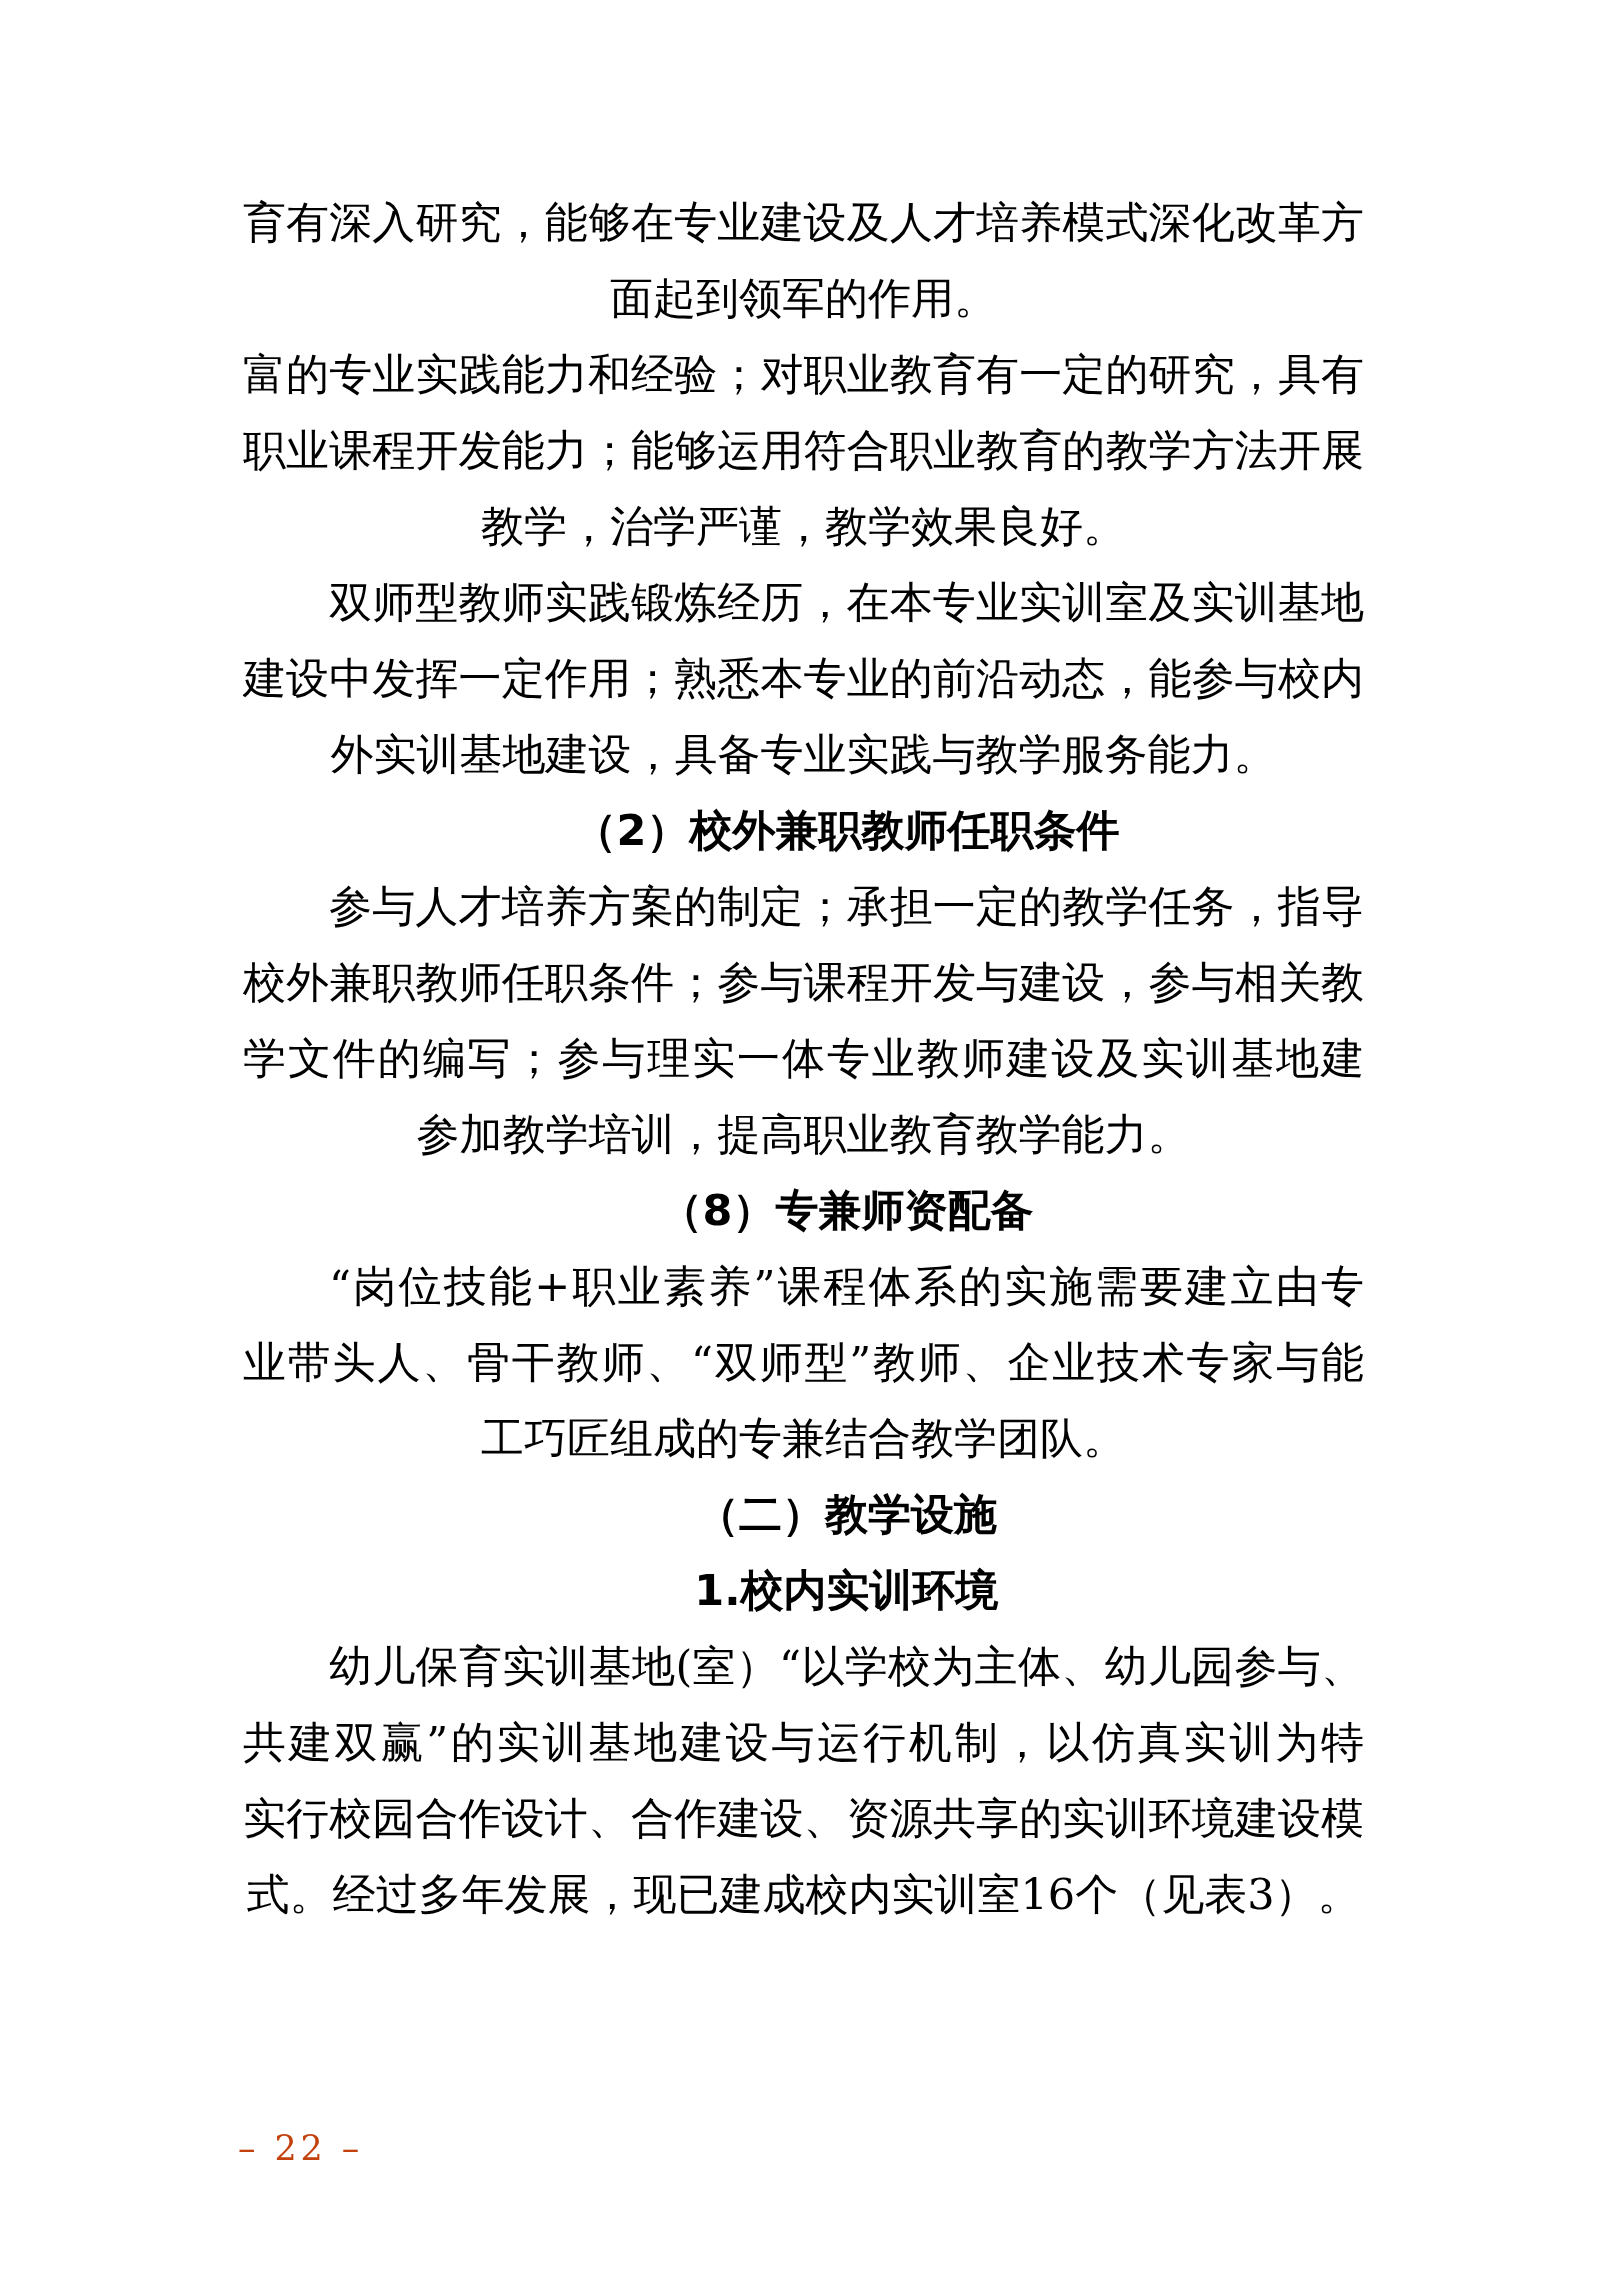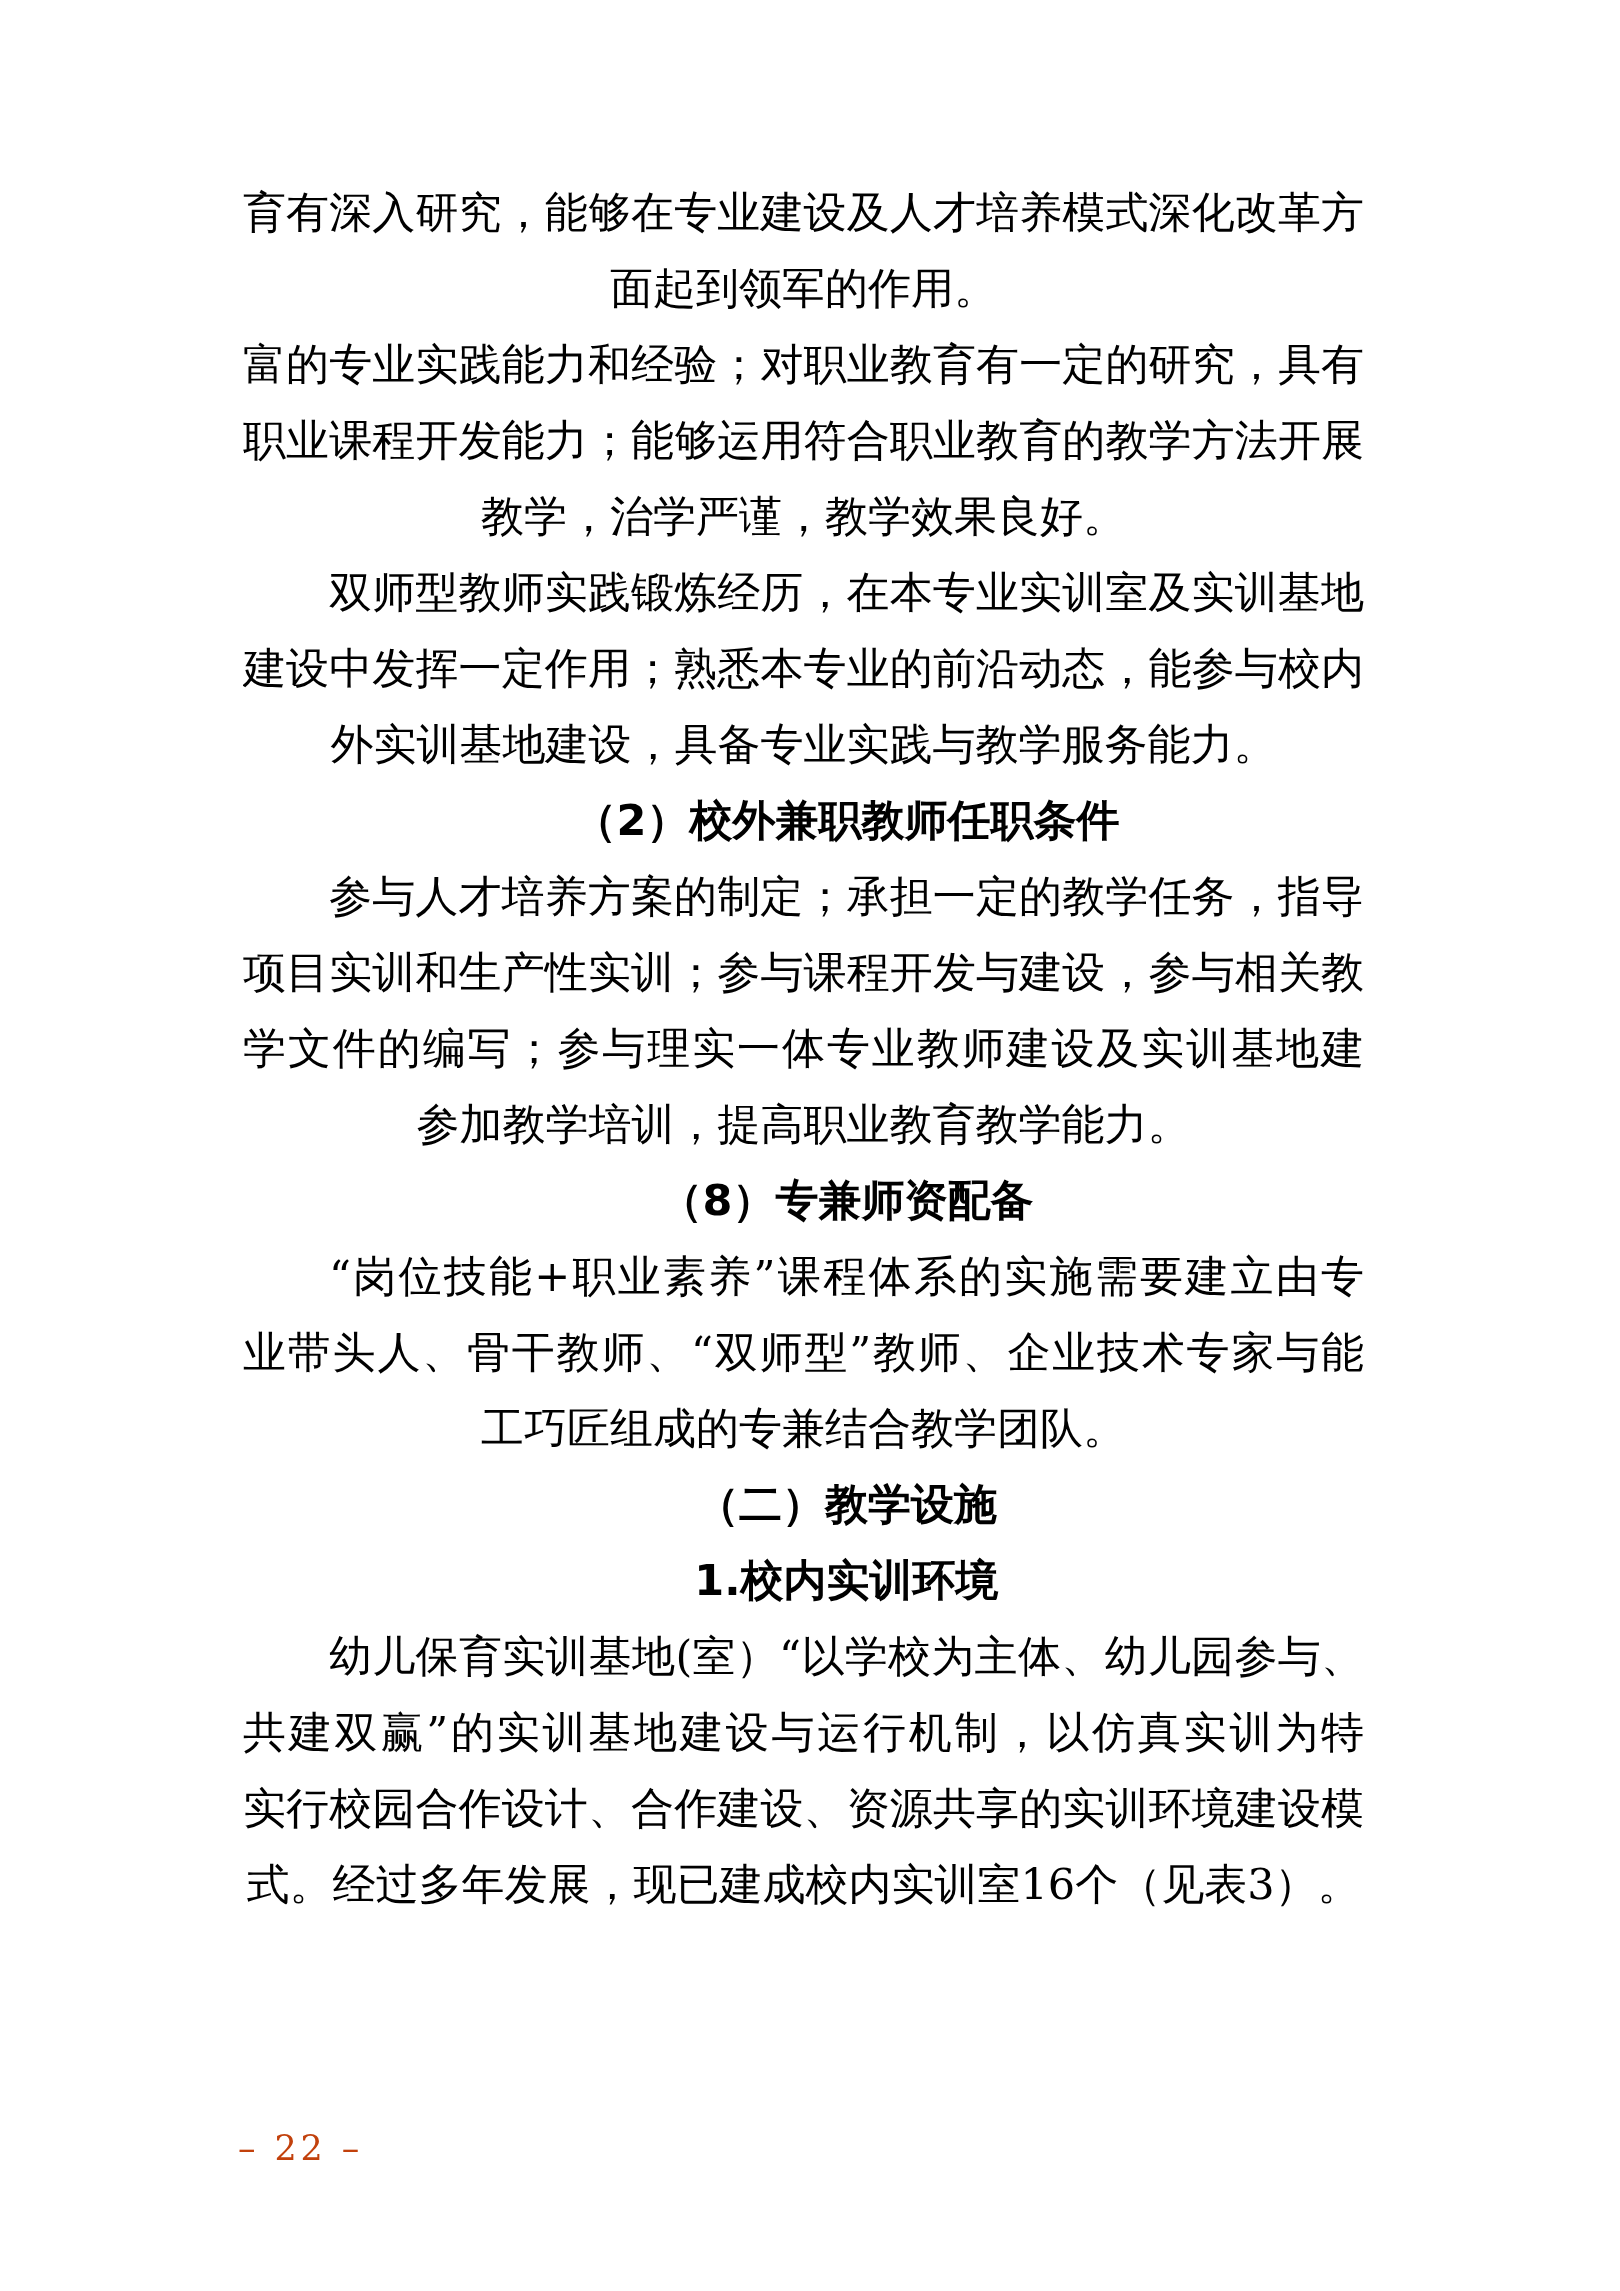--- a/index.html
+++ b/index.html
@@ -8,21 +8,21 @@
     width: 1620px;
     height: 2292px;
     background: #ffffff;
     color: #000000;
     font-family: "DejaVu Serif", "Liberation Serif", serif;
     overflow: hidden;
   }
   .text-block {
     position: absolute;
     left: 243px;
-    top: 174px;
+    top: 184px;
     width: 1121px;
   }
   .ln {
     height: 76px;
     line-height: 76px;
     font-size: 43px;
     white-space: nowrap;
     text-align: center;
   }
   
@@ -59,21 +59,21 @@
     <div class="ln j">育有深入研究，能够在专业建设及人才培养模式深化改革方</div>
     <div class="ln">面起到领军的作用。</div>
     <div class="ln j">富的专业实践能力和经验；对职业教育有一定的研究，具有</div>
     <div class="ln j">职业课程开发能力；能够运用符合职业教育的教学方法开展</div>
     <div class="ln">教学，治学严谨，教学效果良好。</div>
     <div class="ln j ind">双师型教师实践锻炼经历，在本专业实训室及实训基地</div>
     <div class="ln j">建设中发挥一定作用；熟悉本专业的前沿动态，能参与校内</div>
     <div class="ln">外实训基地建设，具备专业实践与教学服务能力。</div>
     <div class="ln hd ind">（2）校外兼职教师任职条件</div>
     <div class="ln j ind">参与人才培养方案的制定；承担一定的教学任务，指导</div>
-    <div class="ln j">项目实训和生产性实训；参与课程开发与建设，参与相关教</div>
+    <div class="ln j">校外兼职教师任职条件；参与课程开发与建设，参与相关教</div>
     <div class="ln j">学文件的编写；参与理实一体专业教师建设及实训基地建设；</div>
     <div class="ln">参加教学培训，提高职业教育教学能力。</div>
     <div class="ln hd ind">（8）专兼师资配备</div>
     <div class="ln j ind">“岗位技能+职业素养”课程体系的实施需要建立由专</div>
     <div class="ln j">业带头人、骨干教师、“双师型”教师、企业技术专家与能</div>
     <div class="ln">工巧匠组成的专兼结合教学团队。</div>
     <div class="ln hd ind">（二）教学设施</div>
     <div class="ln hd ind">1.校内实训环境</div>
     <div class="ln j ind">幼儿保育实训基地(室）“以学校为主体、幼儿园参与、</div>
     <div class="ln j">共建双赢”的实训基地建设与运行机制，以仿真实训为特色，</div>

